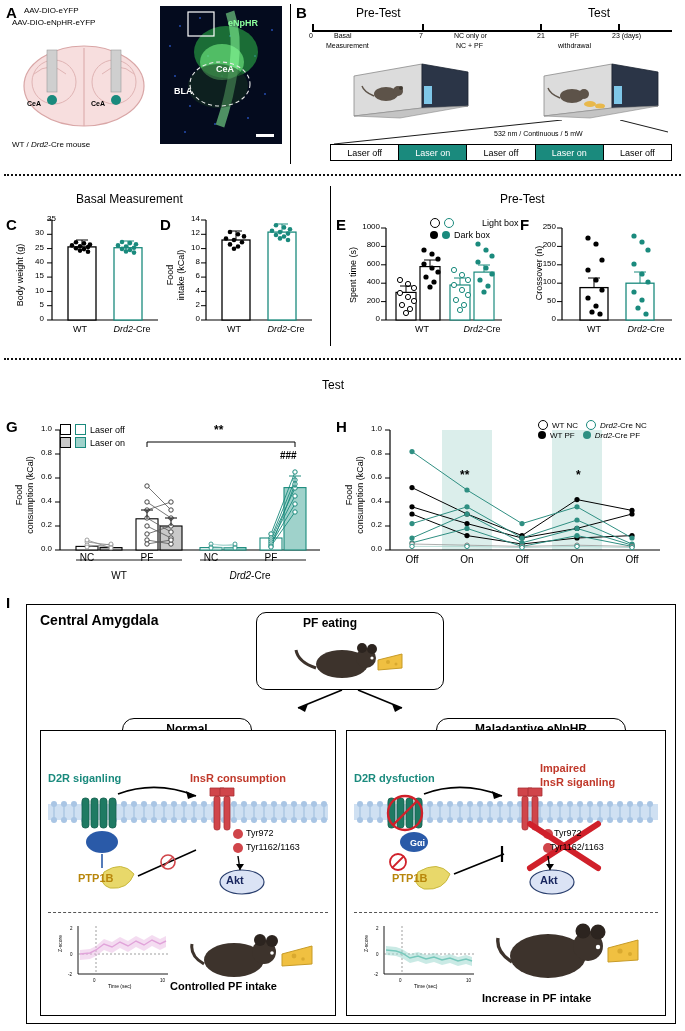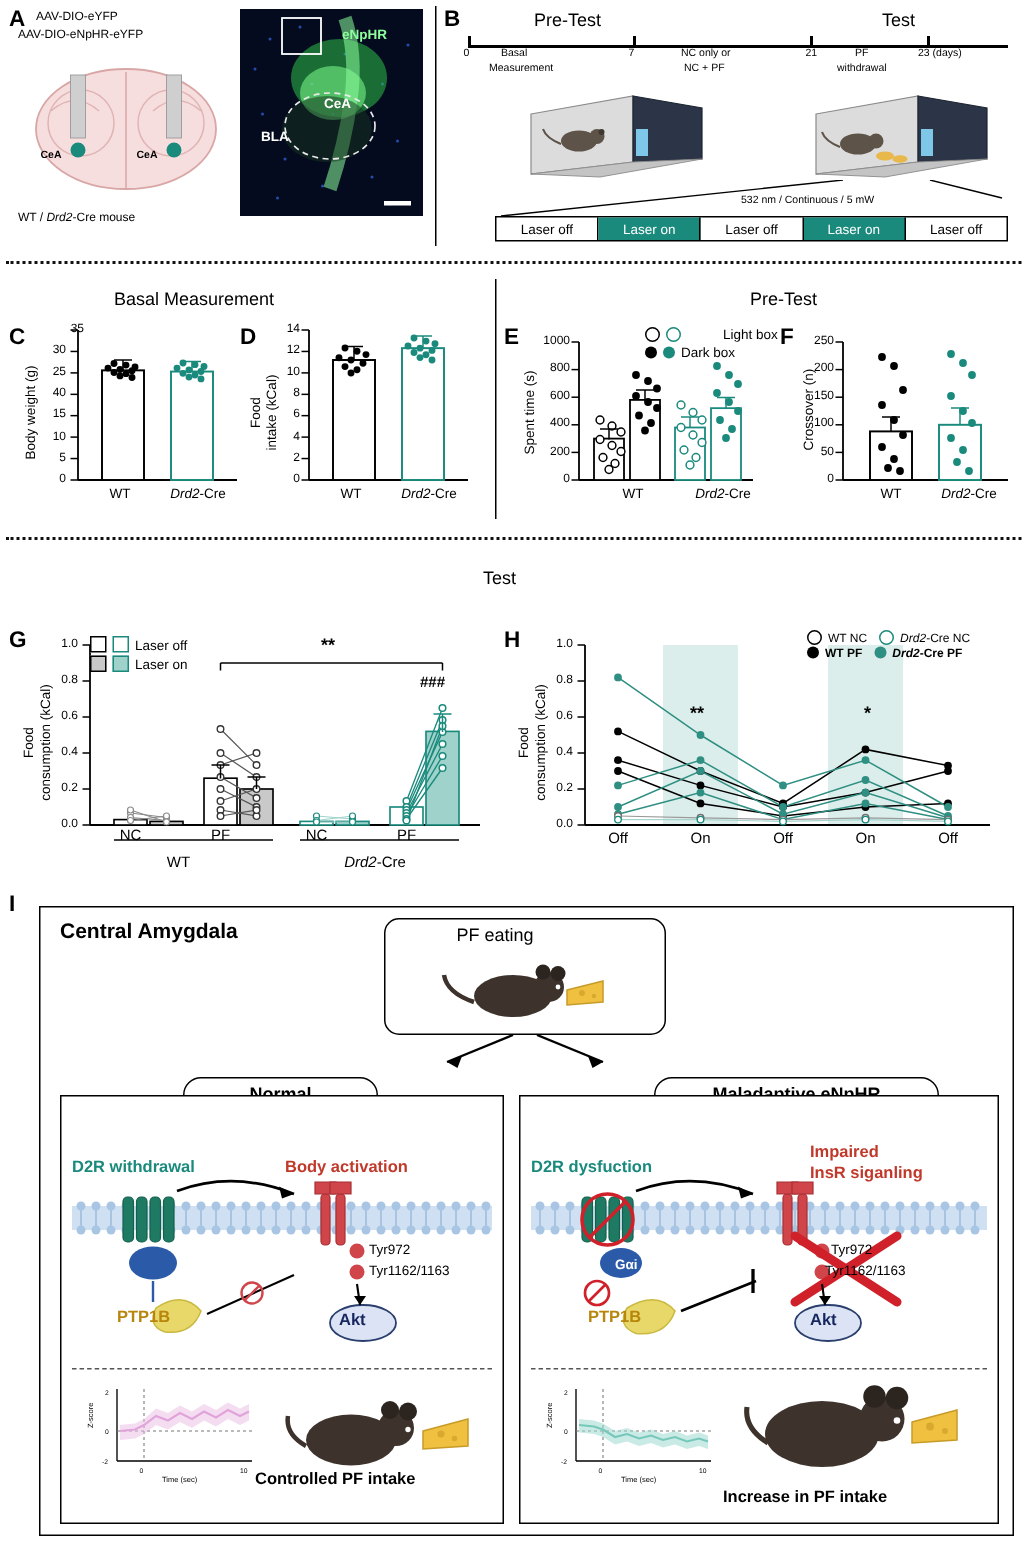--- a/index.html
+++ b/index.html
@@ -712,34 +712,34 @@
 <div class="abs" style="left:460px;top:468px;font-size:12px;font-weight:bold;">**</div>
 <div class="abs" style="left:576px;top:468px;font-size:12px;font-weight:bold;">*</div>
 
 <div class="abs" style="left:538px;top:420px;">
   <div style="display:flex;align-items:center;gap:4px;margin-bottom:1px;">
     <span style="display:inline-block;width:8px;height:8px;border:1.1px solid #000;border-radius:50%;background:#fff;"></span>
     <span style="font-size:8px;">WT NC</span>
     <span style="display:inline-block;width:8px;height:8px;border:1.1px solid #1a8a7d;border-radius:50%;background:#fff;margin-left:4px;"></span>
     <span style="font-size:8px;"><i>Drd2</i>-Cre NC</span>
   </div>
-  <div style="display:flex;align-items:flex-start;gap:4px;font-weight:bold;">
+  <div style="display:flex;align-items:flex-start;gap:4px;">
     <span style="display:inline-block;width:8px;height:8px;border-radius:50%;background:#000;"></span>
     <span style="font-size:8px;">WT PF</span>
     <span style="display:inline-block;width:8px;height:8px;border-radius:50%;background:#2f8f82;margin-left:4px;"></span>
     <span style="font-size:8px;"><i>Drd2</i>-Cre PF</span>
   </div>
 </div>
 
 <div class="panel-letter" style="left:6px;top:594px;">I</div>
 <div class="abs" style="left:26px;top:604px;width:650px;height:420px;border:1.5px solid #000;box-sizing:border-box;background:#fff;"></div>
 <div class="abs" style="left:40px;top:612px;font-size:14px;font-weight:bold;">Central Amygdala</div>
 
 <div class="rbox" style="left:256px;top:612px;width:188px;height:78px;border-radius:10px;"></div>
-<div class="abs" style="left:256px;top:616px;width:148px;text-align:center;font-size:12px;font-weight:normal;">PF eating</div>
+<div class="abs" style="left:256px;top:616px;width:148px;text-align:center;font-size:12px;font-weight:bold;">PF eating</div>
 <div class="abs" style="left:290px;top:634px;width:120px;height:52px;">
   <svg width="120" height="52" viewBox="0 0 120 52">
     <ellipse cx="52" cy="30" rx="26" ry="14" fill="#3d332c"></ellipse>
     <circle cx="76" cy="24" r="10" fill="#3d332c"></circle>
     <circle cx="72" cy="14" r="5" fill="#2c241f"></circle>
     <circle cx="82" cy="15" r="5" fill="#2c241f"></circle>
     <circle cx="82" cy="24" r="1.6" fill="#fff"></circle>
     <path d="M26 34 Q8 28 6 16" stroke="#3d332c" stroke-width="3" fill="none"></path>
     <polygon points="88,26 112,20 112,34 88,36" fill="#f0c041" stroke="#c79b27" stroke-width="1"></polygon>
     <circle cx="98" cy="28" r="2" fill="#d9a92f"></circle>
@@ -758,22 +758,22 @@
 
 <div class="rbox" style="left:122px;top:718px;width:130px;height:24px;border-radius:12px;"></div>
 <div class="abs" style="left:122px;top:722px;width:130px;text-align:center;font-size:12px;font-weight:bold;">Normal</div>
 <div class="rbox" style="left:436px;top:718px;width:190px;height:24px;border-radius:12px;"></div>
 <div class="abs" style="left:436px;top:722px;width:190px;text-align:center;font-size:12px;font-weight:bold;">Maladaptive eNpHR</div>
 
 <div class="box" style="left:40px;top:730px;width:296px;height:286px;border-width:1.4px;"></div>
 
 <div class="box" style="left:346px;top:730px;width:320px;height:286px;border-width:1.4px;"></div>
 
-<div class="abs teal" style="left:48px;top:772px;font-size:11px;font-weight:bold;">D2R withdrawal</div>
-<div class="abs" style="left:190px;top:772px;font-size:11px;font-weight:bold;color:#c0392b;">Body activation</div>
+<div class="abs teal" style="left:48px;top:772px;font-size:11px;font-weight:bold;">D2R siganling</div>
+<div class="abs" style="left:190px;top:772px;font-size:11px;font-weight:bold;color:#c0392b;">InsR consumption</div>
 
 <div class="abs" style="left:46px;top:786px;width:284px;height:120px;">
   <svg width="284" height="120" viewBox="0 0 284 120">
 
     <rect x="2" y="18" width="280" height="16" fill="#cfe0f2"></rect>
     <g stroke="#9bbbdb" stroke-width="1">
       <line x1="8" y1="18" x2="8" y2="34"></line>
         <line x1="18" y1="18" x2="18" y2="34"></line>
       <line x1="28" y1="18" x2="28" y2="34"></line>
         <line x1="38" y1="18" x2="38" y2="34"></line>

